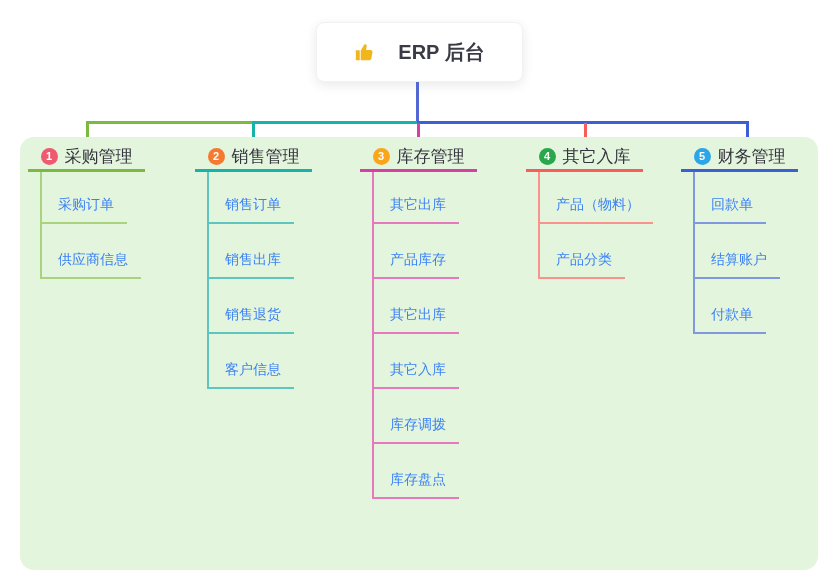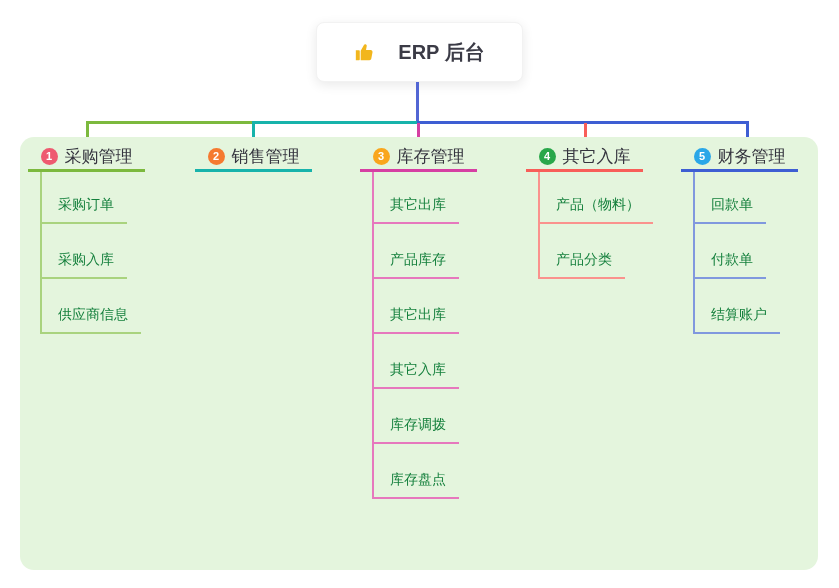--- a/index.html
+++ b/index.html
@@ -35,21 +35,21 @@
     display:flex; align-items:center; justify-content:center;
     color:#fff; font-size:11px; font-weight:700; line-height:1;
   }
   .children {
     list-style:none; margin-left:12px; width:fit-content;
     border-left:2px solid var(--line-light);
   }
   .children li {
     height:55px; width:fit-content; display:flex; align-items:flex-end;
     padding:0 13px 8px 16px; border-bottom:2px solid var(--line-light);
-    font-size:14px; color:#15803d; white-space:nowrap;
+    font-size:14px; color:#3b82f6; white-space:nowrap;
   }
   .children li:first-child { height:52px; }
 </style>
 </head>
 <body>
 
 <div class="stage">
 
   <div class="root-node">
     <span class="ticon">
@@ -73,30 +73,35 @@
 
   <div class="panel"></div>
 
   <div class="branch" style="left: 28px; --line: #7cb93e; --line-light: #a9d37e;">
     <div class="branch-header">
       <span class="badge" style="background: rgb(238, 90, 112);">1</span>
       <span>采购管理</span>
     </div>
     <ul class="children">
       <li>采购订单</li>
-      <li>采购入库</li>
       <li>供应商信息</li>
     </ul>
   </div>
 
   <div class="branch" style="left: 195px; --line: #17b3ab; --line-light: #5ec6be;">
     <div class="branch-header">
       <span class="badge" style="background: rgb(245, 122, 48);">2</span>
       <span>销售管理</span>
     </div>
+    <ul class="children">
+      <li>销售订单</li>
+      <li>销售出库</li>
+      <li>销售退货</li>
+      <li>客户信息</li>
+    </ul>
   </div>
 
   <div class="branch" style="left: 360px; --line: #d63fa3; --line-light: #e678bd;">
     <div class="branch-header">
       <span class="badge" style="background: rgb(249, 166, 29);">3</span>
       <span>库存管理</span>
     </div>
     <ul class="children">
       <li>其它出库</li>
       <li>产品库存</li>
@@ -118,18 +123,18 @@
     </ul>
   </div>
 
   <div class="branch" style="left: 681px; --line: #3e5ed3; --line-light: #8098de;">
     <div class="branch-header">
       <span class="badge" style="background: rgb(42, 167, 232);">5</span>
       <span>财务管理</span>
     </div>
     <ul class="children">
       <li>回款单</li>
+      <li>结算账户</li>
       <li>付款单</li>
-      <li>结算账户</li>
     </ul>
   </div>
 
 </div>
 
 </body></html>

